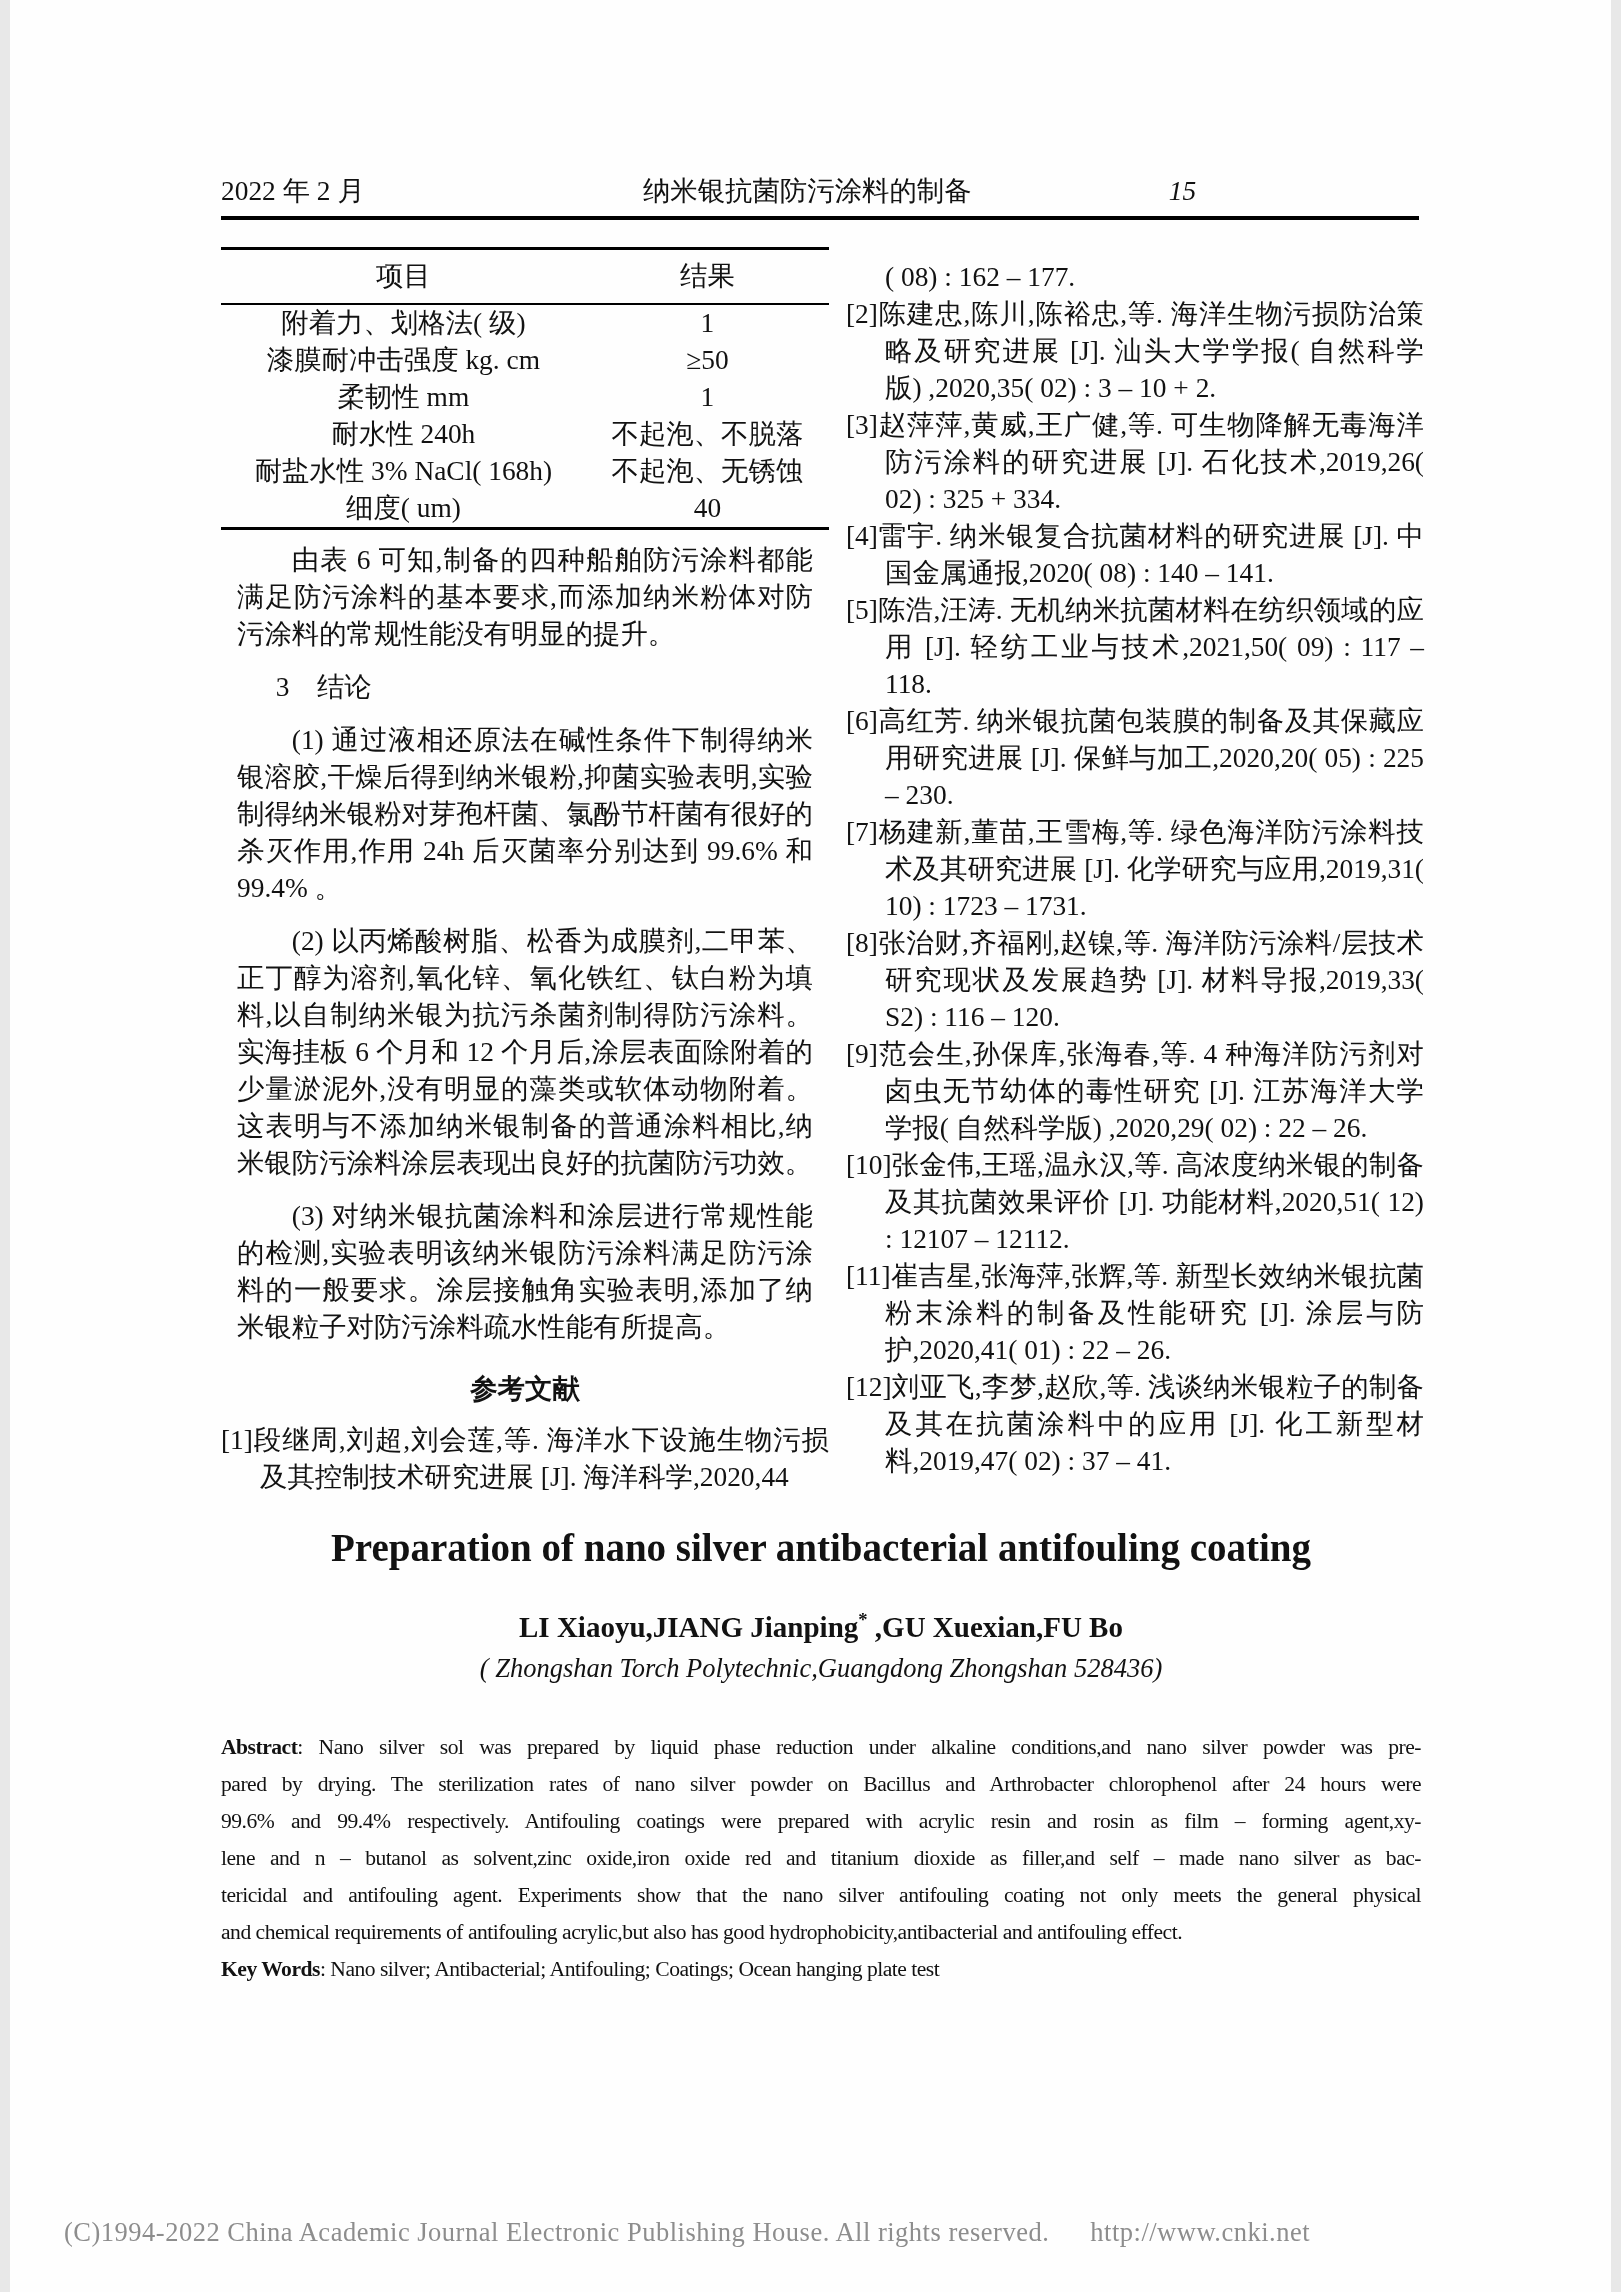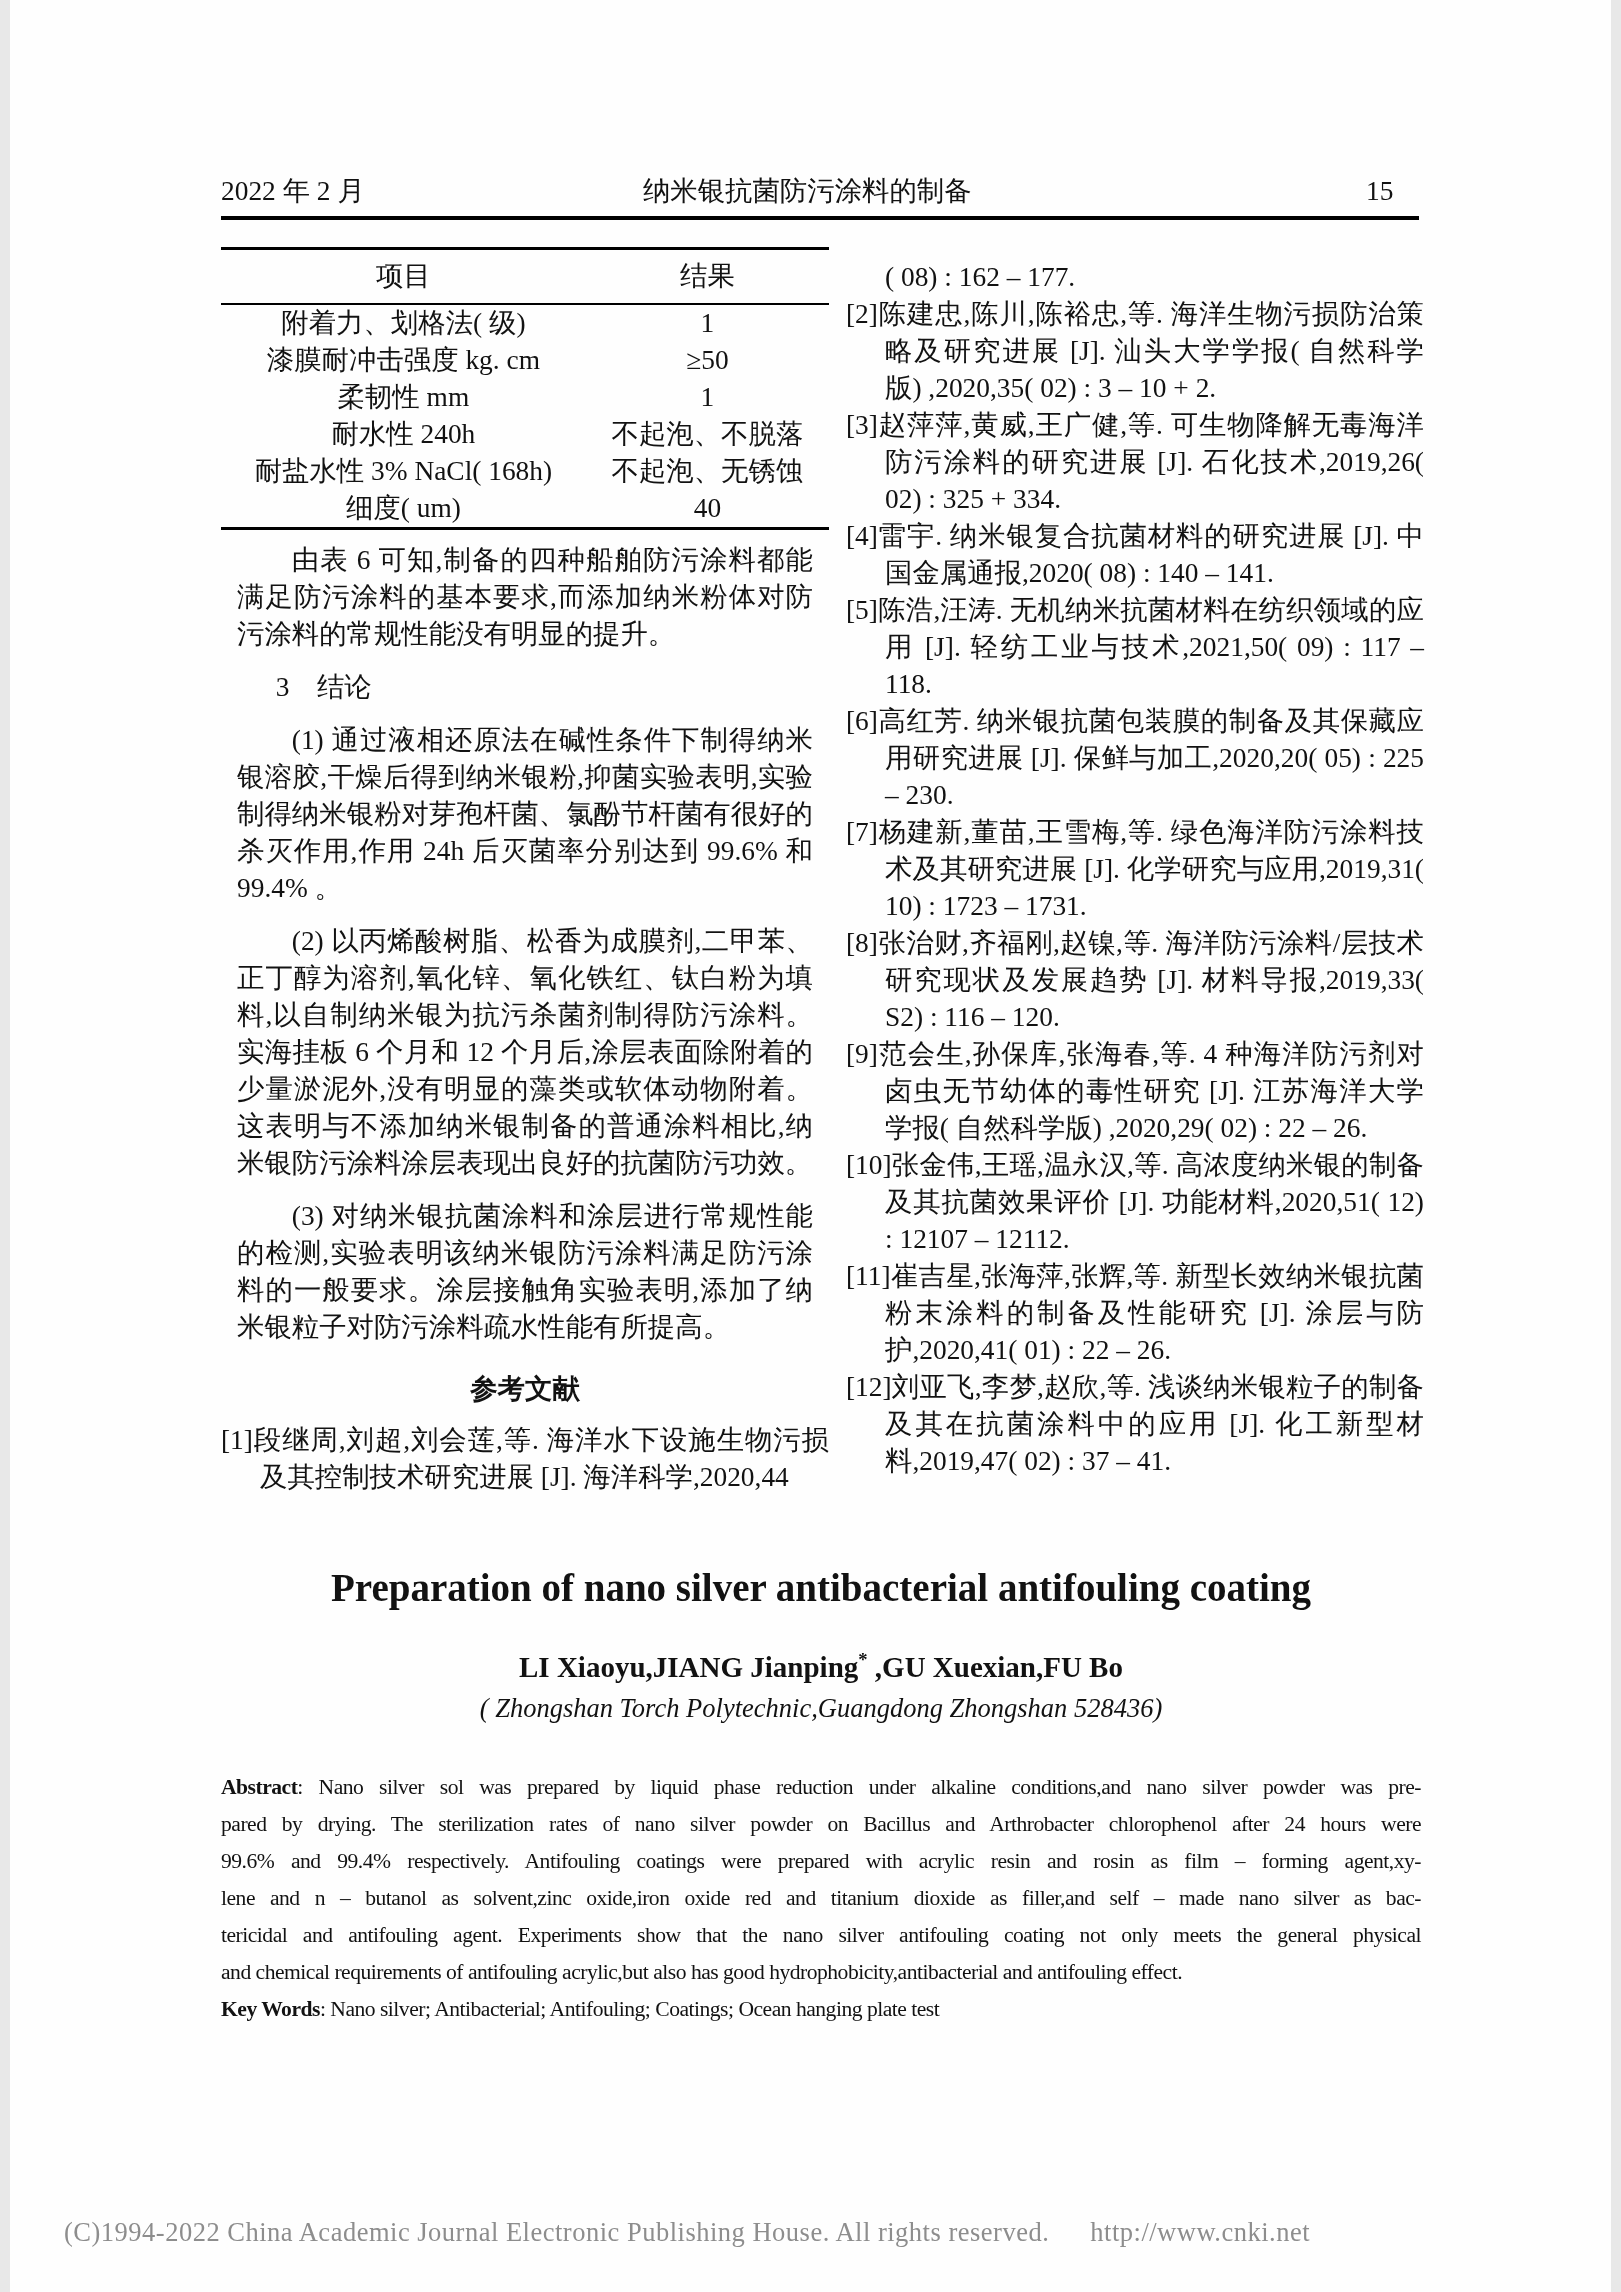--- a/index.html
+++ b/index.html
@@ -8,21 +8,21 @@
     font-family:"Liberation Serif","DejaVu Serif",serif;color:#121212;
     overflow:hidden;margin:0 auto;
   }
   
   .pg-header{
     position:absolute;top:173px;left:211px;width:1198px;
     display:flex;align-items:baseline;font-size:27.4px;
   }
   .pg-header .h-left{flex:1;text-align:left;}
   .pg-header .h-center{flex:0 0 auto;text-align:center;}
-  .pg-header .h-right{flex:1;text-align:right;padding-right:25.5px;}
+  .pg-header .h-right{flex:1;text-align:center;padding-right:25.5px;font-style:italic;}
   .pg-rule{position:absolute;top:216px;left:211px;width:1198px;height:3.9px;background:#000;}
 
   
   .col{position:absolute;top:247px;font-size:27.4px;line-height:37px;text-align:justify;}
   .col-left{left:211px;width:608px;}
   .col-right{left:836px;width:578px;padding-top:11.8px;}
 
   
   table.results{width:100%;border-collapse:collapse;border-top:3.9px solid #000;border-bottom:3.9px solid #000;}
   table.results th{font-weight:normal;height:51px;border-bottom:2px solid #000;text-align:center;font-size:27.4px;}
@@ -32,21 +32,21 @@
   
   .para{margin:16px;text-indent:2em;}
   .p-summary{margin-top:11.8px;}
   .sec-heading{font-weight:normal;text-indent:2em;margin:0;}
   .fund{font-style:italic;letter-spacing:1.5px;margin:0;text-indent:2em;}
   .refs-heading{font-weight:bold;text-align:center;margin-top:25.5px;margin-bottom:14px;}
   .ref{padding-left:39px;text-indent:-39px;margin:0;}
   .ref-cont{padding-left:39px;margin:0;}
 
   
-  .en{position:absolute;top:1525px;left:211px;width:1200px;margin-top:40px;}
+  .en{position:absolute;top:1525px;left:211px;width:1200px;}
   .en-title{text-align:center;font-size:39px;font-weight:bold;margin:0;}
   .en-authors{text-align:center;font-size:29px;font-weight:bold;margin-top:39px;}
   .en-authors sup{font-size:18.6px;}
   .en-affil{text-align:center;font-size:26.5px;font-style:italic;margin-top:9.8px;}
   .abs{margin-top:45px;font-size:21.6px;letter-spacing:-0.5px;line-height:37px;}
   .abs-line{text-align:justify;text-align-last:justify;}
   .abs-line.last{text-align-last:left;}
   .kw-line{margin-top:0;font-size:21.6px;letter-spacing:-0.5px;line-height:37px;}
   .blabel{font-weight:bold;}
 

